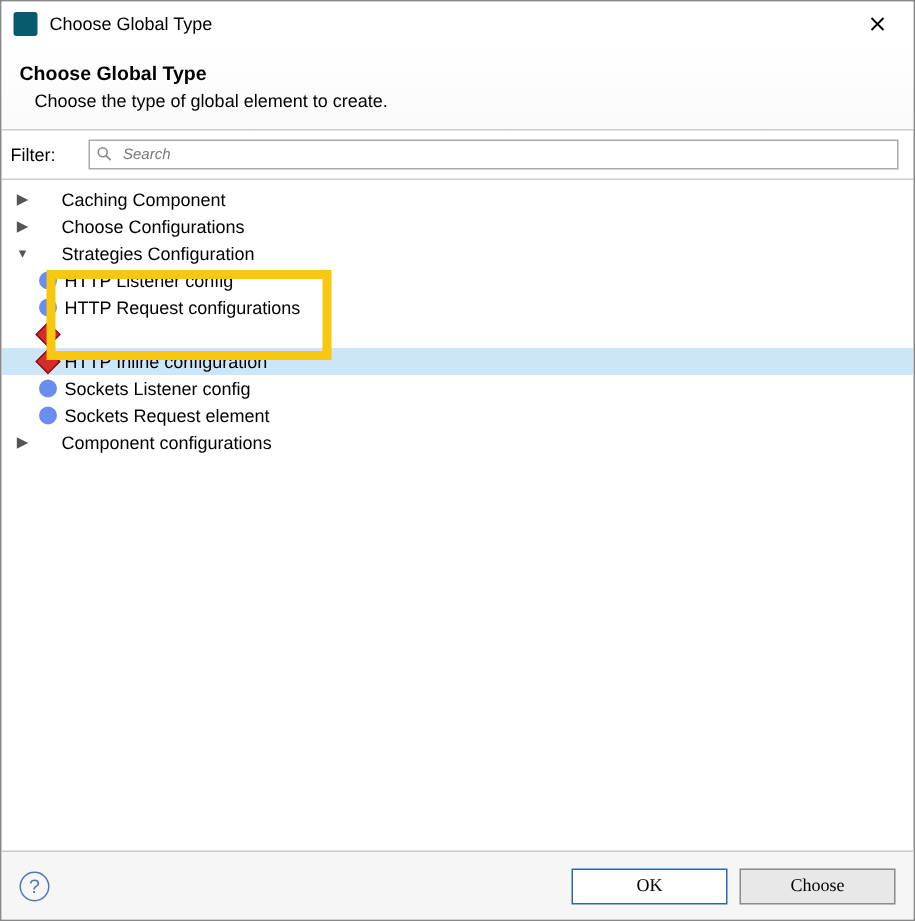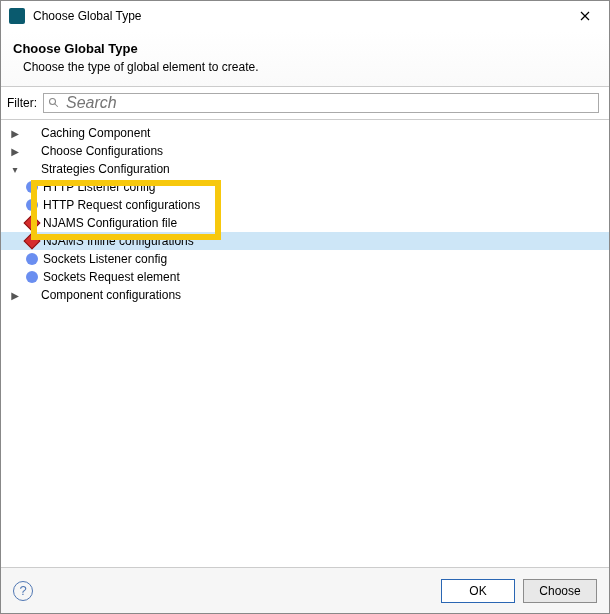--- a/index.html
+++ b/index.html
@@ -40,31 +40,31 @@
     border-bottom: 1px solid #ccc;
     background: linear-gradient(#fff, #fafafa);
   }
   .header-area .h-title { font-weight: bold; font-size: 13px; margin-bottom: 4px; }
   .header-area .h-sub { padding-left: 10px; color:#000; }
   .filter-row {
     display: flex; align-items: center;
     padding: 6px 10px 6px 6px;
     gap: 4px;
   }
-  .filter-label { margin-right: 2px; }
+  .filter-label { margin-right: 18px; }
   .search-wrap {
     flex: 1;
     border: 1px solid #aaa;
     height: 20px;
     display: flex; align-items: center;
     padding: 0 4px;
   }
   .search-wrap svg { width: 12px; height: 12px; margin-right: 4px; opacity: .7; }
   .search-input {
-    border: none; outline: none; flex:1; font-size: 16px;
+    border: none; outline: none; flex:1; font-size: 10px;
     font-style: italic; color: #777; background: transparent;
     height: 16px;
   }
   .tree {
     border-top: 1px solid #ccc;
     padding: 4px 0 0 0;
     position: relative;
     height: 420px;
     overflow: hidden;
   }
@@ -124,26 +124,27 @@
     position:absolute;
     left:12px;
     width:20px;height:20px;
     border:1.5px solid #5077b3;
     border-radius:50%;
     display:flex;align-items:center;justify-content:center;
     color:#5077b3;
     font-size:13px;
   }
   .btn {
-    width:74px;height:24px;
+    width:104px;height:24px;
     border:1px solid #8c8c8c;
     background:#e8e8e8;
     font-size:12px;
     display:flex;align-items:center;justify-content:center;
     cursor:pointer;
+    font-family:Liberation Serif, serif;
   }
   .btn.primary { border:1px solid #2a66b3; background:#fff; }
 </style>
 </head>
 <body>
 
 <div class="titlebar">
   <span class="app-icon"></span>
   <span class="title">Choose Global Type</span>
   <span class="close-btn">
@@ -194,27 +195,26 @@
   <div class="tree-row indent-2">
     <span class="leaf-icon">
         <span class="circ-icon"></span>
       </span>
     <span>HTTP Request configurations</span>
   </div>
   <div class="tree-row indent-2">
     <span class="leaf-icon">
         <span class="dia-icon"></span>
       </span>
-    <span>NJAMS Configuration file</span>
   </div>
   <div class="tree-row indent-2 selected">
     <span class="leaf-icon">
         <span class="dia-icon"></span>
       </span>
-    <span>NJAMS Inline configurations</span>
+    <span>HTTP Inline configuration</span>
   </div>
   <div class="tree-row indent-2">
     <span class="leaf-icon">
         <span class="circ-icon"></span>
       </span>
     <span>Sockets Listener config</span>
   </div>
   <div class="tree-row indent-2">
     <span class="leaf-icon">
         <span class="circ-icon"></span>

